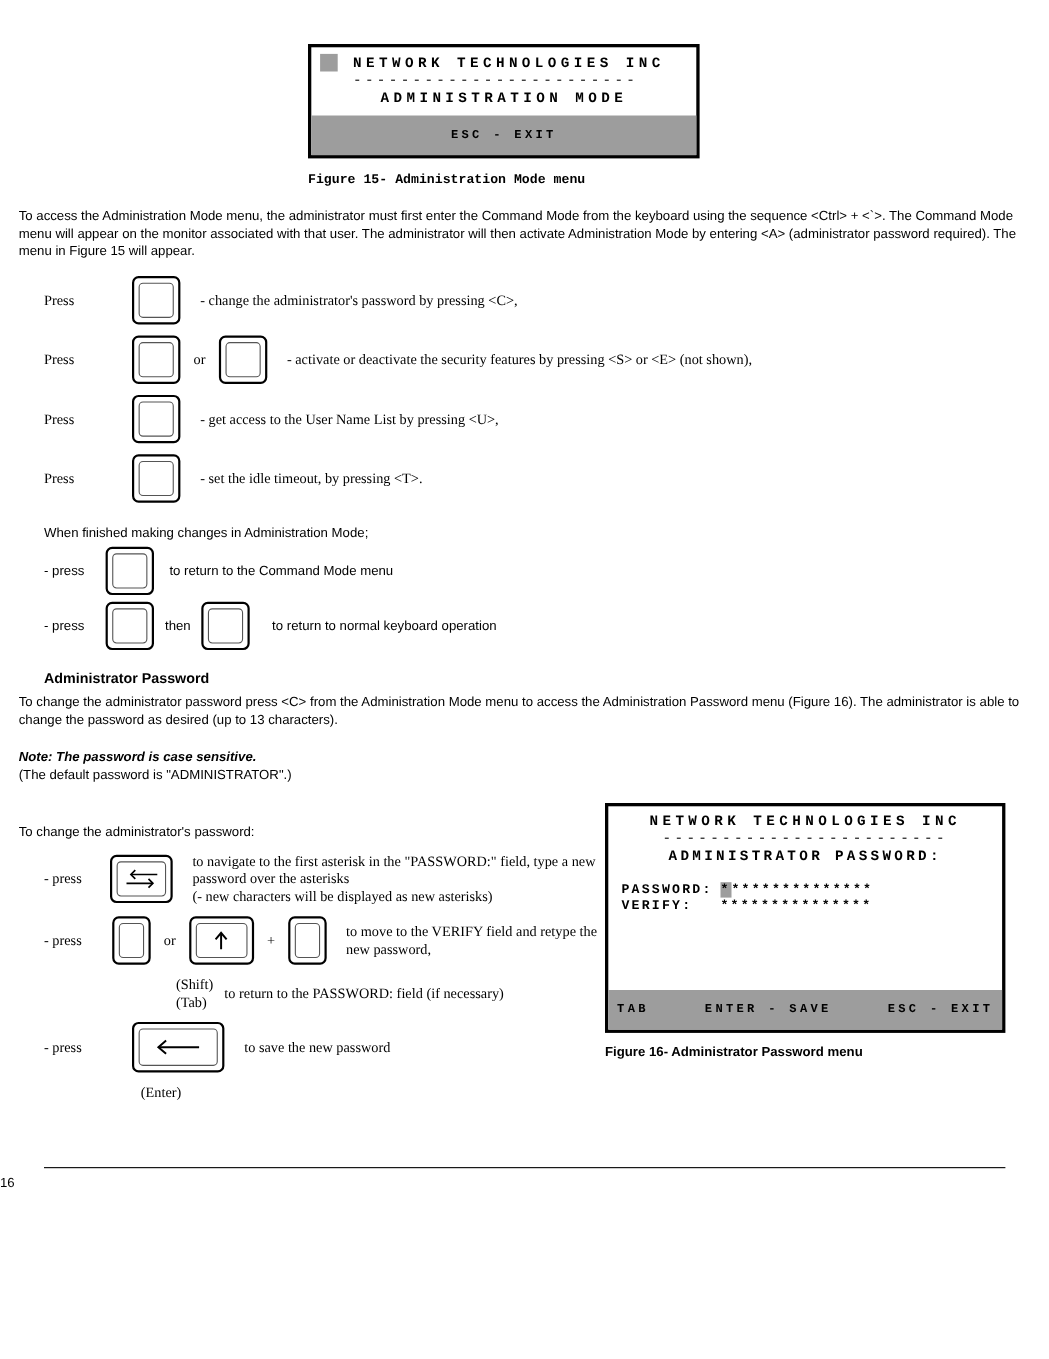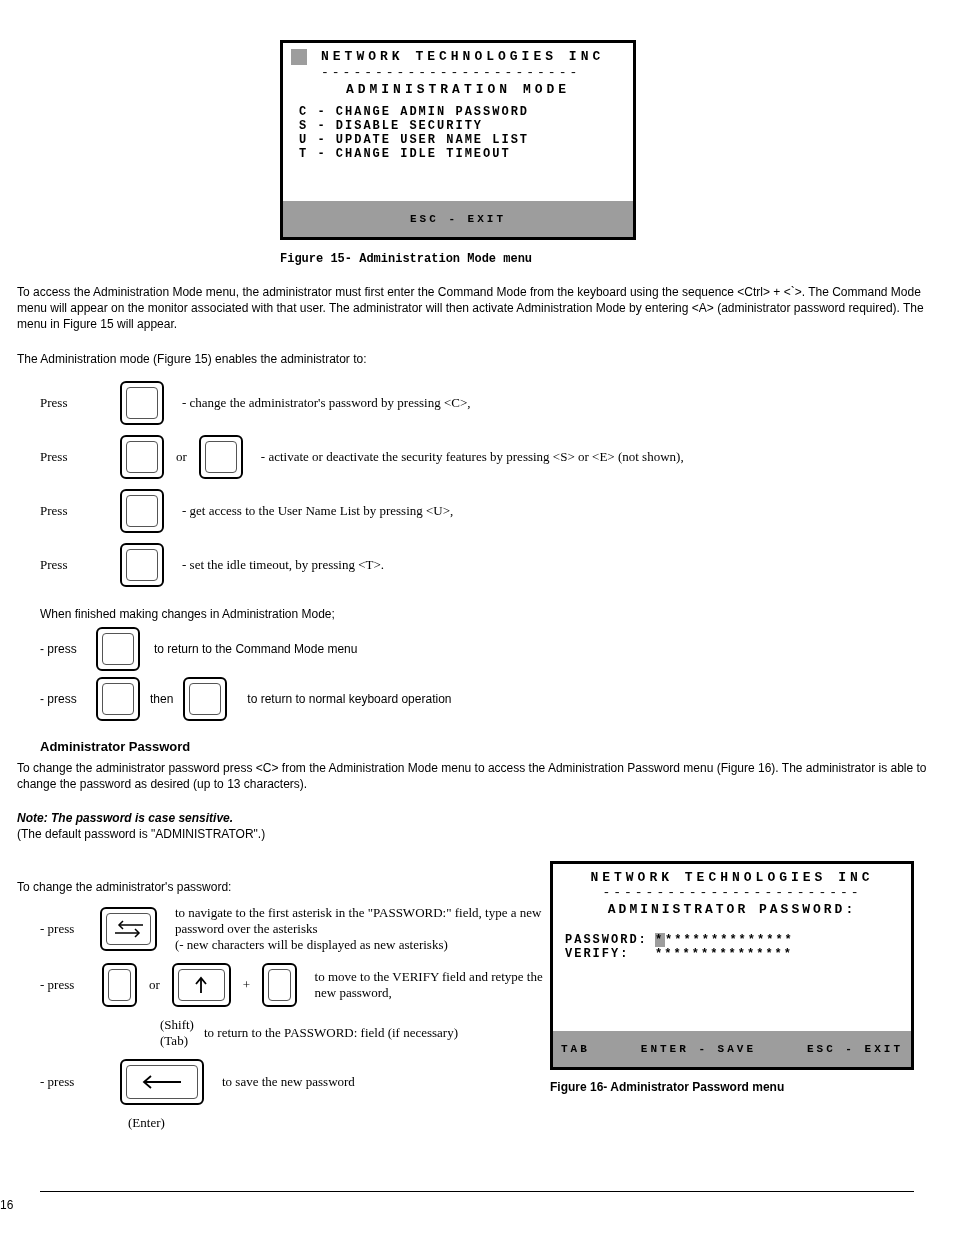--- a/index.html
+++ b/index.html
@@ -1,21 +1,21 @@
 <!DOCTYPE html>
 <html><head>
 <meta charset="utf-8">
 <style>
   html,body{margin:0;padding:0;background:#fff;font-family:"Courier New",monospace;color:#000}
   .page{width:954px;margin:0 auto;position:relative;padding-bottom:40px}
 
   
   .win{border:3px solid #000;width:350px;position:relative;background:#fff}
   .win.first{margin:40px 0 0 280px}
-  .win .titlebox{display:flex;align-items:flex-start;padding:6px 8px 0 8px}
+  .win .titlebox{display:flex;align-items:center;padding:6px 8px 0 8px}
   .win .sq{width:16px;height:16px;background:#9d9d9d;margin-right:14px;flex-shrink:0}
   .win h1{margin:0;font-size:13px;font-weight:bold;letter-spacing:4px}
   .win .dashes{padding:0 8px 0 38px;font-size:13px;letter-spacing:3px}
   .win .subtitle{text-align:center;font-size:13px;font-weight:bold;letter-spacing:4px;margin:2px 0 8px}
   .win ul.menu{list-style:none;margin:0;padding:0 10px 40px 16px}
   .win ul.menu li{font-size:12px;font-weight:bold;letter-spacing:2px;white-space:pre}
   .win .footer{background:#9d9d9d;padding:12px 8px;text-align:center;font-size:11px;font-weight:bold;letter-spacing:3px}
 
   .figlabel{margin:12px 0 4px 280px;font-size:12px;font-weight:bold}
 
@@ -67,32 +67,25 @@
 
 <div class="page">
 
   <div class="win first">
     <div class="titlebox">
       <div class="sq"></div>
       <h1>NETWORK TECHNOLOGIES INC</h1>
     </div>
     <div class="dashes">------------------------</div>
     <div class="subtitle">ADMINISTRATION MODE</div>
-    <ul class="menu">
-      <li><span>C</span> - <span>CHANGE ADMIN PASSWORD</span></li>
-      <li><span>S</span> - <span>DISABLE SECURITY</span></li>
-      <li><span>U</span> - <span>UPDATE USER NAME LIST</span></li>
-      <li><span>T</span> - <span>CHANGE IDLE TIMEOUT</span></li>
-    </ul>
     <div class="footer">ESC - EXIT</div>
   </div>
   <div class="figlabel">Figure 15- Administration Mode menu</div>
 
   <div class="p spaced">To access the Administration Mode menu, the administrator must first enter the Command Mode from the keyboard using the sequence &lt;Ctrl&gt; + &lt;`&gt;. The Command Mode menu will appear on the monitor associated with that user. The administrator will then activate Administration Mode by entering &lt;A&gt; (administrator password required). The menu in Figure 15 will appear.</div>
-  <div class="p spaced">The Administration mode (Figure 15) enables the administrator to:</div>
 
   <div class="keyblock">
     <div class="keyrow">
       <div class="lead keytext">Press</div>
       <div class="keycap small">
           <div class="inner"></div>
         </div>
       <div class="keytext after">- change the administrator's password by pressing &lt;C&gt;,</div>
     </div>
     <div class="keyrow">

